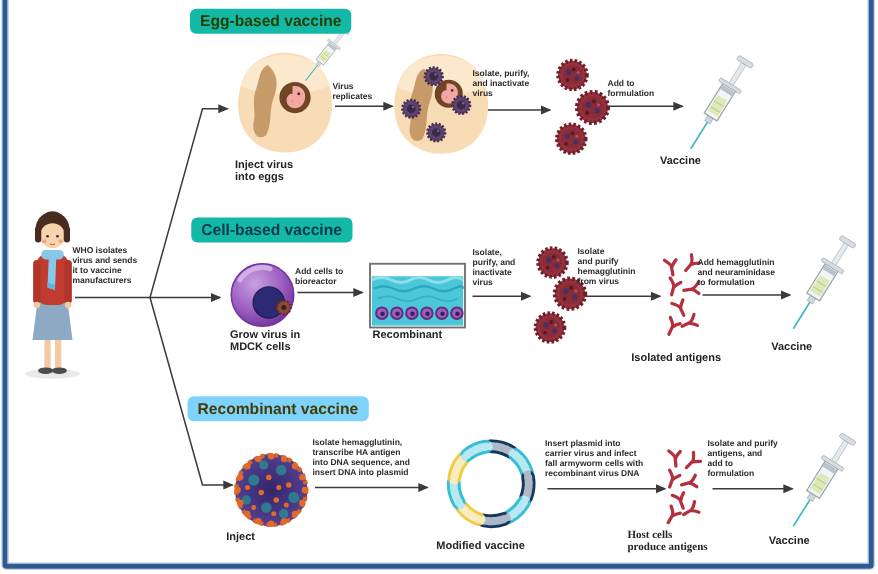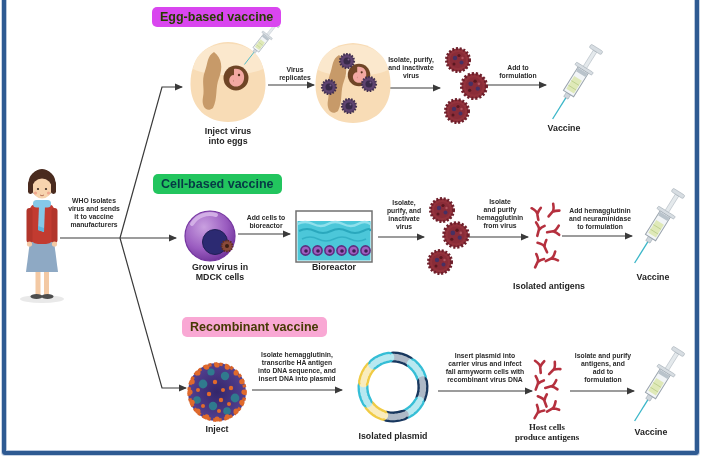--- a/index.html
+++ b/index.html
@@ -8,32 +8,32 @@
     background:#ffffff;font-family:"Liberation Sans",sans-serif;
   }
   .frame{
     position:absolute;left:2px;right:3px;top:-6px;bottom:4px;
     border:4px solid #2e5a92;border-radius:3px;
     box-shadow:inset 0 0 0 1px #b9c8dd, 0 0 0 1px #c7d3e4;
     pointer-events:none;
   }
   svg.scene{position:absolute;left:0;top:0;}
   .lbl{
-    position:absolute;text-align:center;white-space:pre-line;
+    position:absolute;text-align:left;white-space:pre-line;
     color:#2b2b2b;font-weight:bold;
   }
   .arrow-label{font-size:6.8px;line-height:1.18;}
   .item-label{font-size:8.8px;line-height:1.12;color:#242424;}
   .hdr{
     position:absolute;font-size:12.5px;font-weight:bold;
     padding:3px 8px;border-radius:5px;color:#1f1f1f;white-space:nowrap;
   }
-  .hdr-egg{background:#d946ef;color:#263e00;}
-  .hdr-cell{background:#22c55e;color:#063945;}
-  .hdr-rec{background:#f9a8d4;color:#463a04;margin-left:32px;}
+  .hdr-egg{background:#14b8a6;color:#263e00;}
+  .hdr-cell{background:#14b8a6;color:#063945;}
+  .hdr-rec{background:#7dd3fc;color:#463a04;}
 </style>
 </head>
 <body>
 
 <svg class="scene" width="702" height="459" viewBox="0 0 702 459">
   <defs>
     <marker id="ah" viewBox="0 0 8 8" refX="7" refY="4" markerWidth="7" markerHeight="7" orient="auto">
       <path d="M0,0.6 L8,4 L0,7.4 Z" fill="#3a3a3a"></path>
     </marker>
     <radialGradient id="gcell" cx="38%" cy="32%" r="75%">
@@ -314,41 +314,41 @@
 and inactivate
 virus</div>
 <div class="lbl arrow-label" style="left:486px;top:64px;width:64px;">Add to
 formulation</div>
 <div class="lbl item-label" style="left:528px;top:124px;width:72px;">Vaccine</div>
 
 <div class="lbl arrow-label" style="left:236px;top:214px;width:60px;">Add cells to
 bioreactor</div>
 <div class="lbl item-label" style="left:184px;top:263px;width:72px;">Grow virus in
 MDCK cells</div>
-<div class="lbl item-label" style="left:298px;top:263px;width:72px;">Bioreactor</div>
+<div class="lbl item-label" style="left:298px;top:263px;width:72px;">Recombinant</div>
 <div class="lbl arrow-label" style="left:378px;top:199px;width:52px;">Isolate,
 purify, and
 inactivate
 virus</div>
 <div class="lbl arrow-label" style="left:462px;top:198px;width:76px;">Isolate
 and purify
 hemagglutinin
 from virus</div>
 <div class="lbl item-label" style="left:505px;top:282px;width:88px;">Isolated antigens</div>
 <div class="lbl arrow-label" style="left:558px;top:207px;width:84px;">Add hemagglutinin
 and neuraminidase
 to formulation</div>
 <div class="lbl item-label" style="left:617px;top:273px;width:72px;">Vaccine</div>
 
 <div class="lbl item-label" style="left:181px;top:425px;width:72px;">Inject</div>
 <div class="lbl arrow-label" style="left:250px;top:351px;width:94px;">Isolate hemagglutinin,
 transcribe HA antigen
 into DNA sequence, and
 insert DNA into plasmid</div>
-<div class="lbl item-label" style="left:349px;top:432px;width:88px;">Isolated plasmid</div>
+<div class="lbl item-label" style="left:349px;top:432px;width:88px;">Modified vaccine</div>
 <div class="lbl arrow-label" style="left:436px;top:352px;width:98px;">Insert plasmid into
 carrier virus and infect
 fall armyworm cells with
 recombinant virus DNA</div>
 <div class="lbl item-label" style="left:502px;top:423px;width:90px;font-family:Liberation Serif, serif;">Host cells
 produce antigens</div>
 <div class="lbl arrow-label" style="left:566px;top:352px;width:74px;">Isolate and purify
 antigens, and
 add to
 formulation</div>

